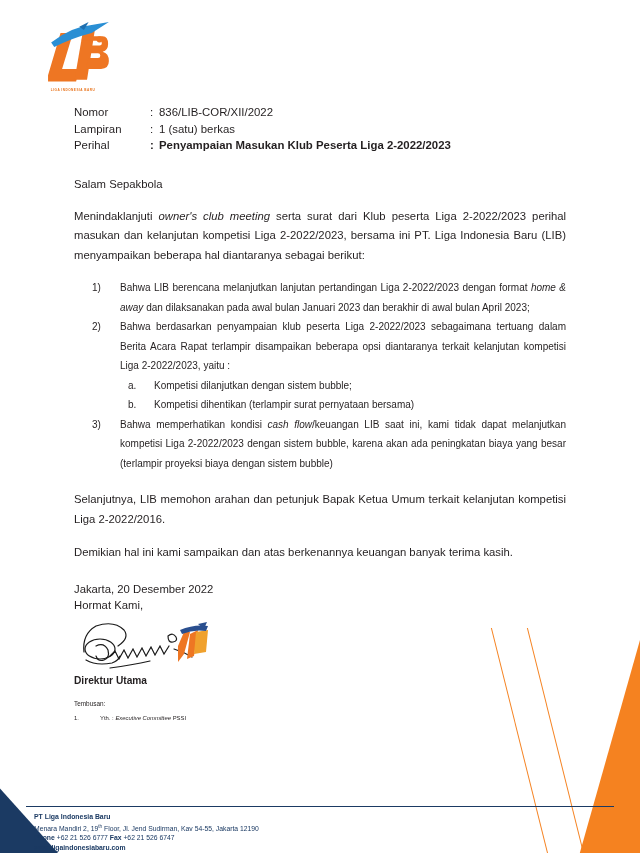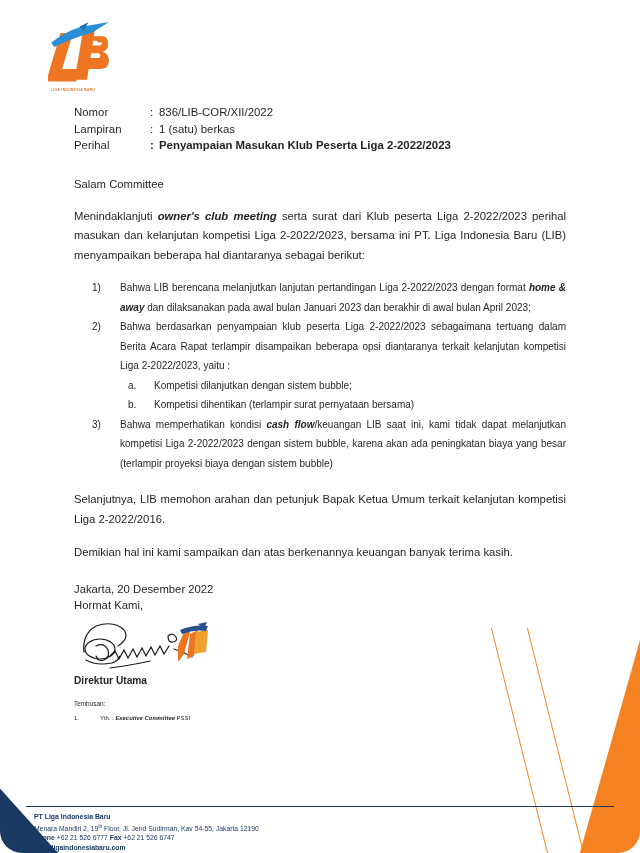--- a/index.html
+++ b/index.html
@@ -10,21 +10,20 @@
   body {
     font-family: "Liberation Sans", sans-serif;
     color: #231f20;
   }
   #page {
     position: relative;
     width: 640px;
     height: 853px;
     overflow: hidden;
     background: #ffffff;
-    border-radius: 22px;
   }
 
   
   .deco { position: absolute; pointer-events: none; }
 
   .deco-right-orange {
     right: 0;
     top: 640px;
     width: 70px;
     height: 213px;
@@ -192,21 +191,21 @@
     line-height: 10px;
   }
   table.cc {
     margin-top: 5px;
     border-collapse: collapse;
     font-size: 5.9px;
     line-height: 9.2px;
   }
   table.cc td { padding: 0 0 1.5px 0; vertical-align: top; }
   td.cc-num { width: 26px; }
-  .it { font-style: italic; font-weight: bold; }
+  .it { font-style: italic; }
 
   
   .footer-rule {
     position: absolute;
     left: 26px;
     top: 806px;
     width: 588px;
     height: 1px;
     background: #1b3a63;
   }
@@ -264,21 +263,21 @@
       </tr>
       <tr>
         <td class="meta-label">Perihal</td>
         <td class="meta-sep meta-bold">:</td>
         <td class="meta-bold">Penyampaian Masukan Klub Peserta Liga 2-2022/2023</td>
       </tr>
     </tbody>
       </table>
 
 
-    <div class="salam">Salam Committee</div>
+    <div class="salam">Salam Sepakbola</div>
 
     <div class="para">
       <span>Menindaklanjuti </span><span class="it">owner's club meeting</span><span> serta surat dari Klub peserta Liga 2-2022/2023 perihal masukan dan kelanjutan kompetisi Liga 2-2022/2023, bersama ini PT. Liga Indonesia Baru (LIB) menyampaikan beberapa hal diantaranya sebagai berikut:</span>
     </div>
 
     <ol class="lvl1">
       <li>
         <span>Bahwa LIB berencana melanjutkan lanjutan pertandingan Liga 2-2022/2023 dengan format </span><span class="it">home &amp; away</span><span> dan dilaksanakan pada awal bulan Januari 2023 dan berakhir di awal bulan April 2023;</span>
       </li>
       <li>

